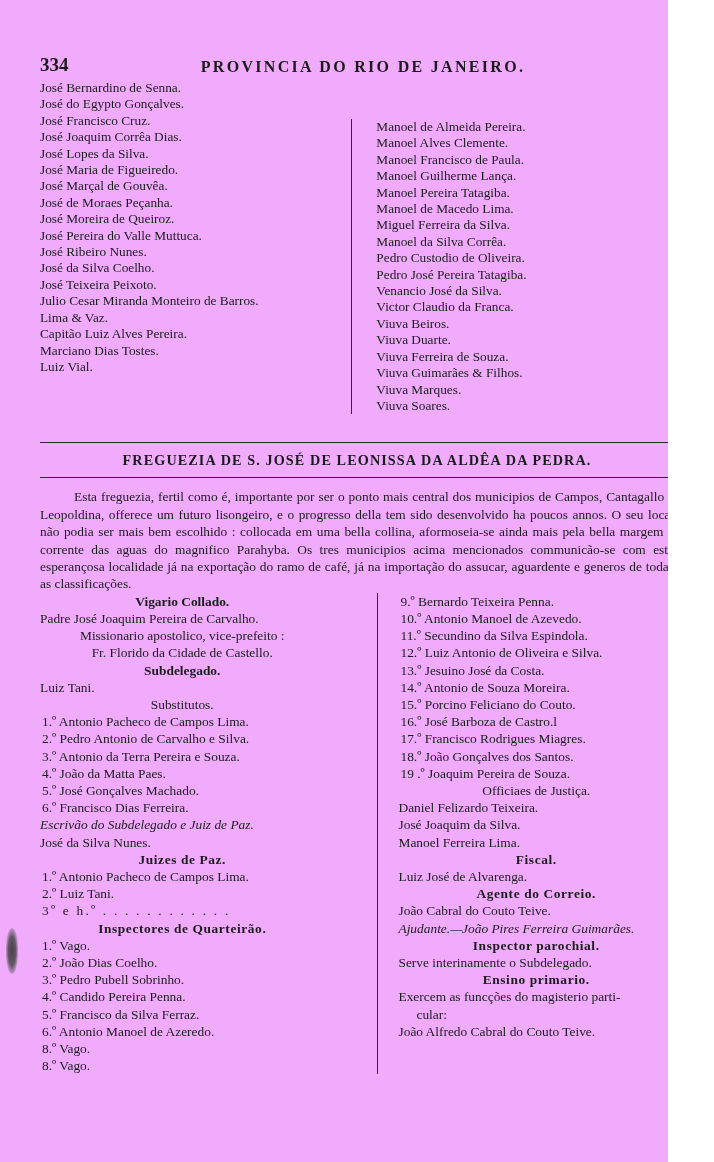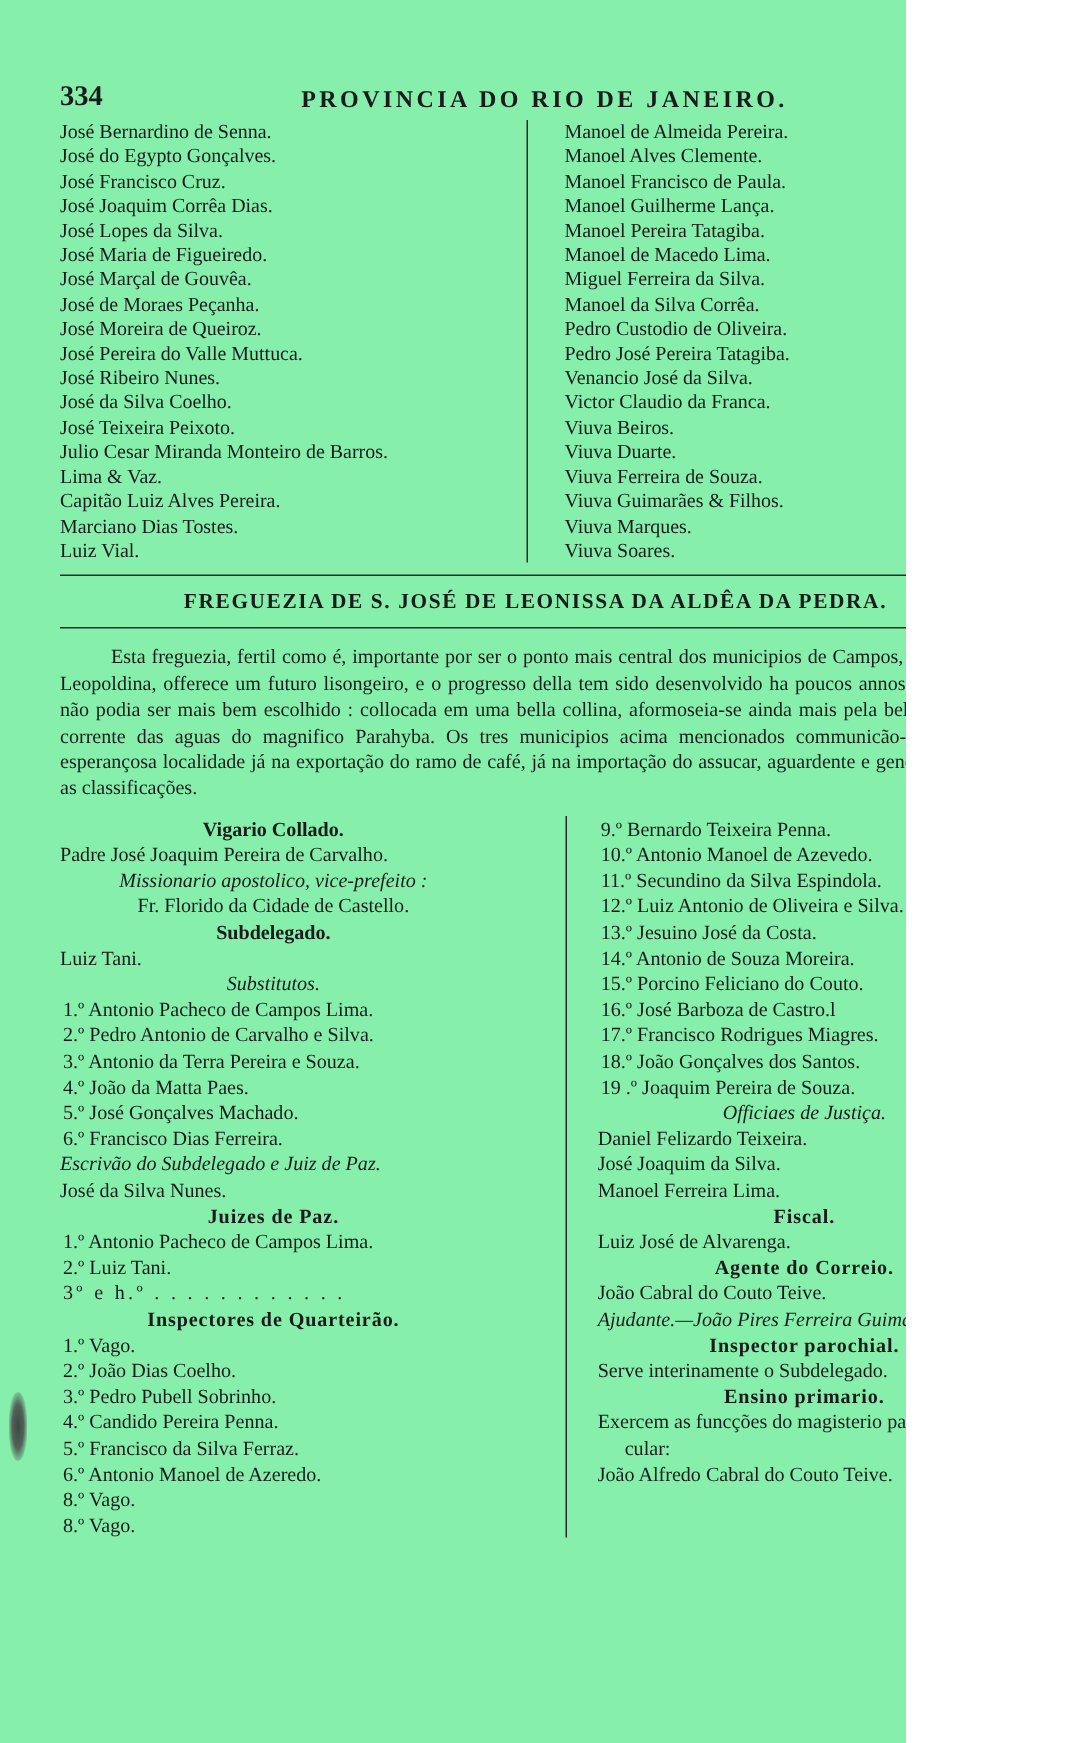--- a/index.html
+++ b/index.html
@@ -2,23 +2,23 @@
 <html><head>
 <meta charset="utf-8">
 <style>
   html, body {
     margin: 0;
     padding: 0;
     background: #ffffff;
   }
   .page {
     position: relative;
-    width: 604px;
+    width: 668px;
     height: 1162px;
-    background: #86efac;
+    background: #f0abfc;
     font-family: "Liberation Serif", serif;
     color: #1b1b1b;
     overflow: hidden;
   }
   .content {
     position: absolute;
     left: 40px;
     top: 48px;
     width: 634px;
   }
@@ -52,28 +52,29 @@
     line-height: 16.4px;
   }
   .col-left {
     width: 318px;
     padding-right: 6px;
   }
   .col-right {
     width: 310px;
     padding-left: 24px;
     border-left: 1px solid #2a2a2a;
+    margin-top: 39px;
   }
   .nm {
     white-space: nowrap;
   }
 
   
   .section-head {
-    margin-top: 8px;
+    margin-top: 28px;
     padding-top: 9px;
     padding-bottom: 8px;
     border-top: 1px solid #2a2a2a;
     border-bottom: 1px solid #2a2a2a;
     text-align: center;
     font-size: 14.2px;
     font-weight: bold;
     letter-spacing: 1.1px;
   }
 
@@ -83,41 +84,40 @@
     font-size: 13.4px;
     line-height: 17.4px;
     text-align: justify;
     text-indent: 34px;
     hyphens: manual;
   }
 
   
   .lower {
     display: flex;
-    margin-top: 10px;
+    margin-top: 0;
     font-size: 13.4px;
     line-height: 17.2px;
     gap: 45px;
   }
   .lower-left {
     width: 318px;
     padding-right: 8px;
   }
   .lower-right {
     width: 308px;
     padding-left: 20px;
     border-left: 1px solid #2a2a2a;
   }
   .ctr {
     text-align: center;
     font-weight: bold;
   }
   .ctr-it {
     text-align: center;
-    font-style: italic;
   }
   .ctr-sp {
     text-align: center;
     font-weight: bold;
     letter-spacing: 0.6px;
   }
   .it {
     font-style: italic;
   }
   .ln {

